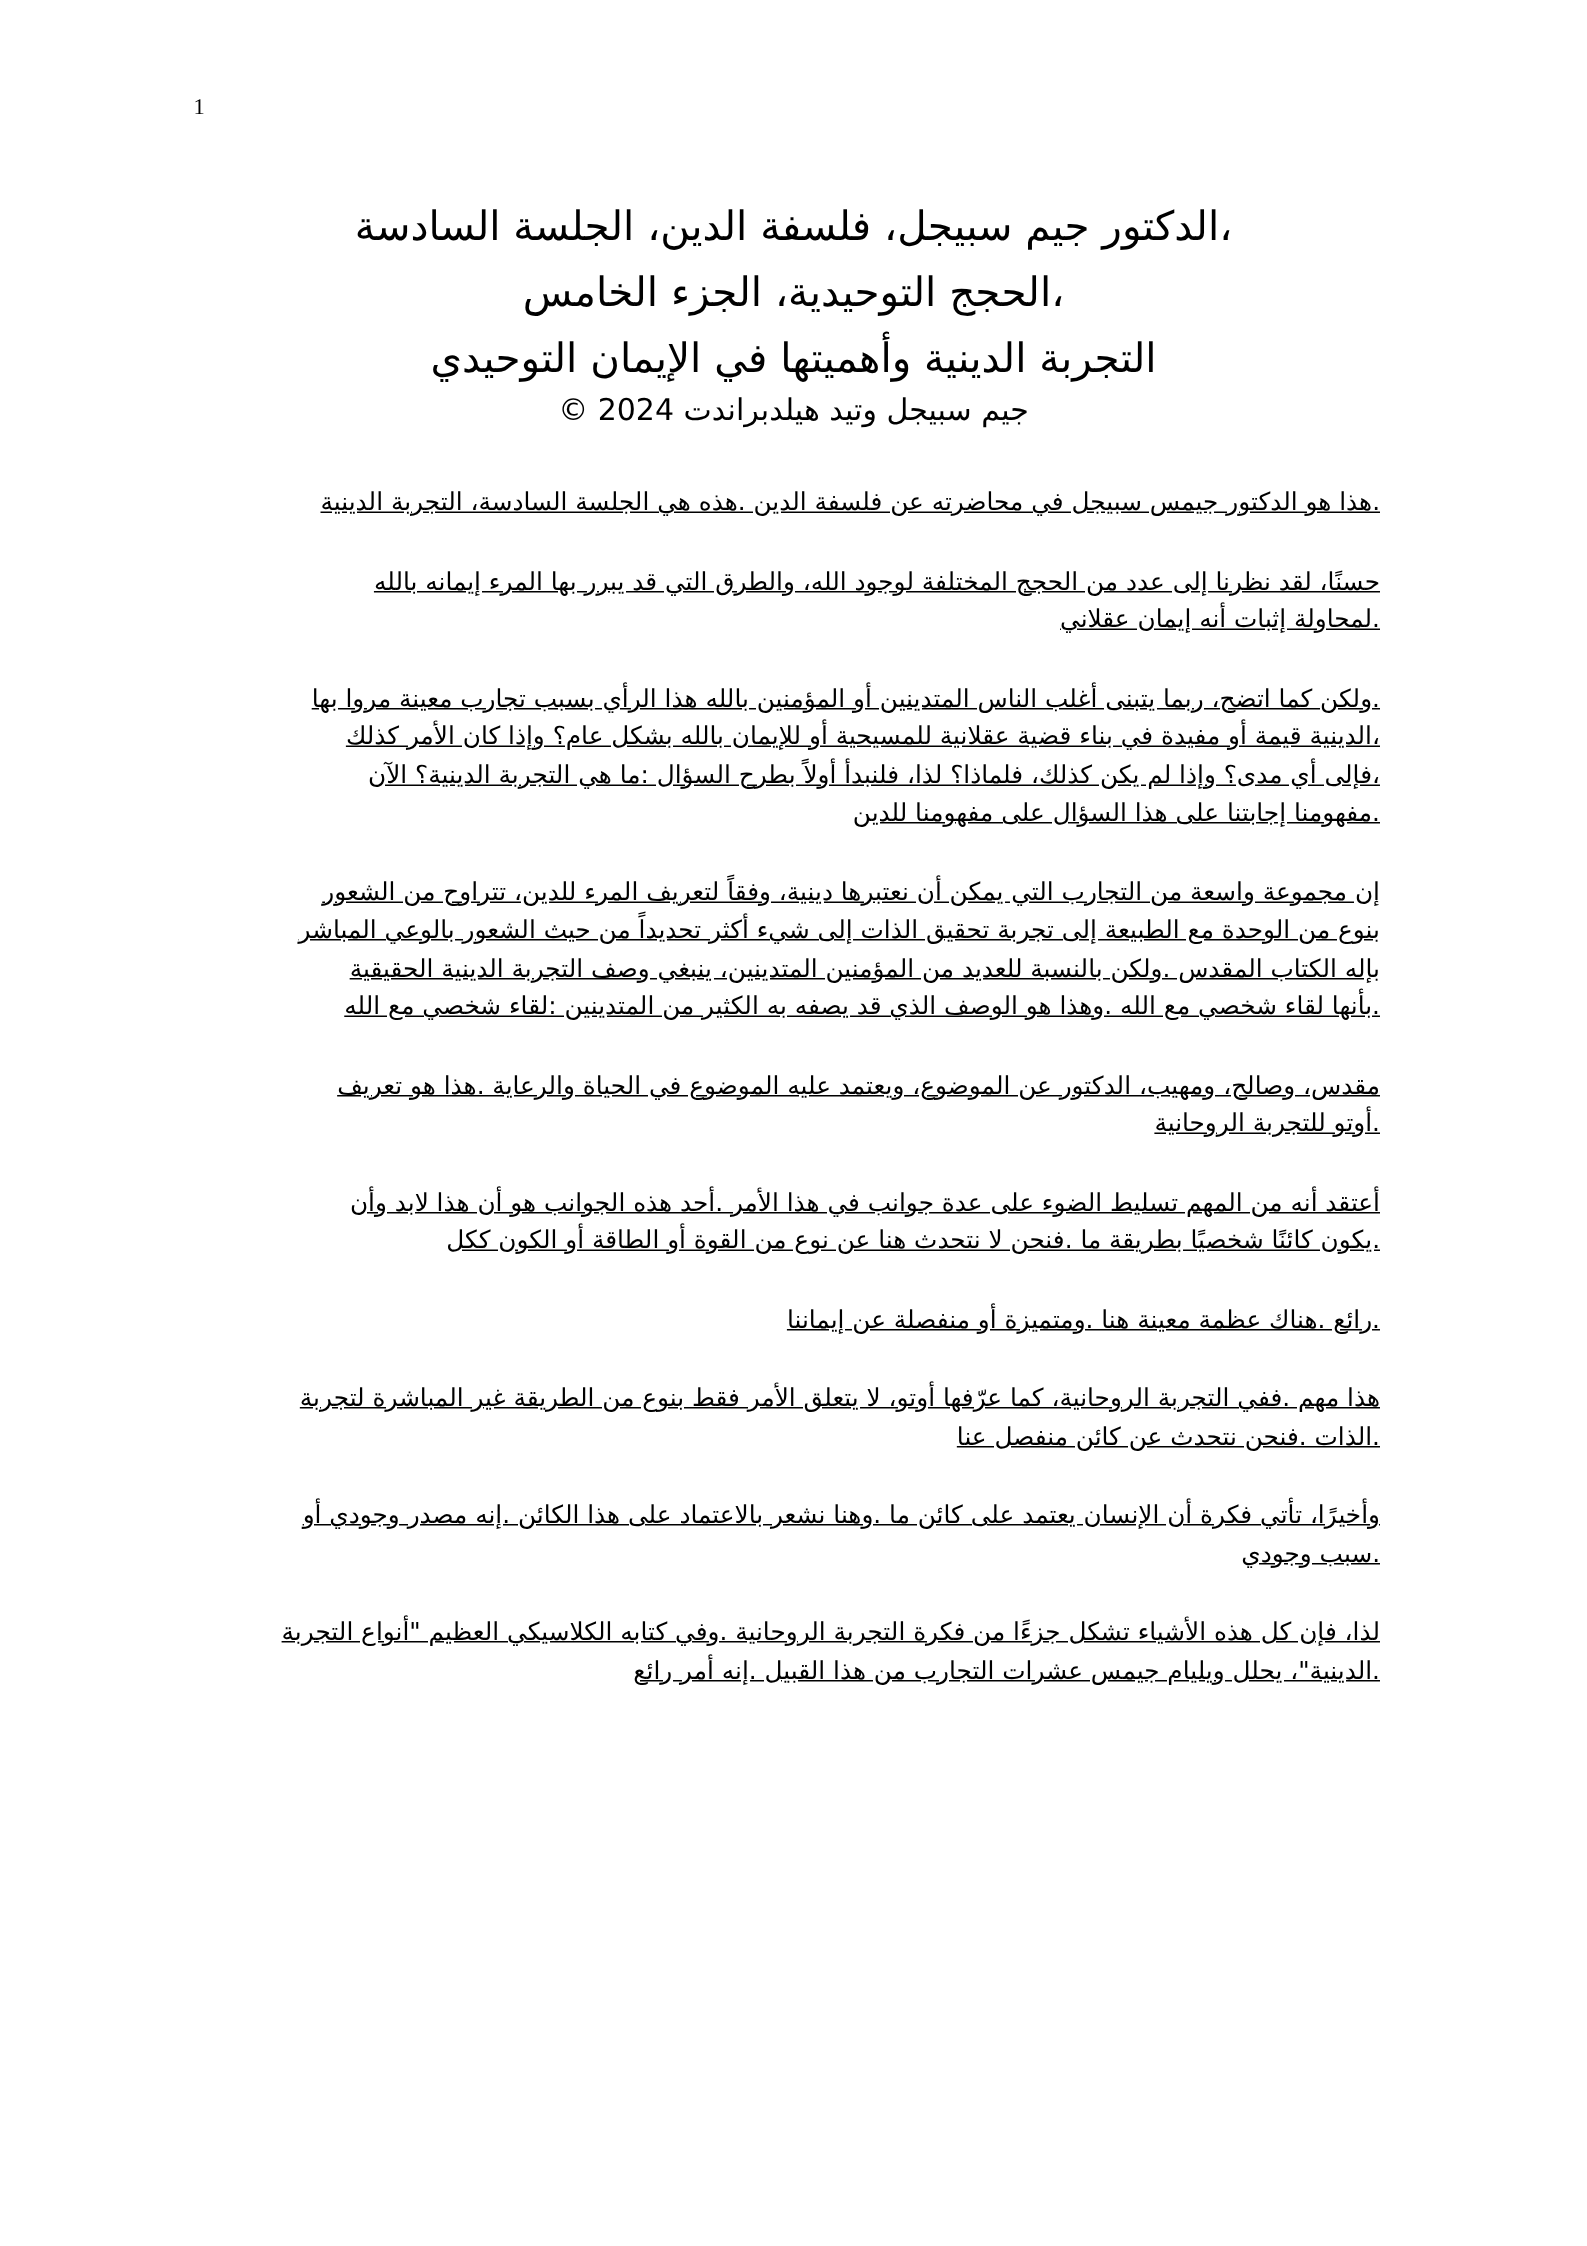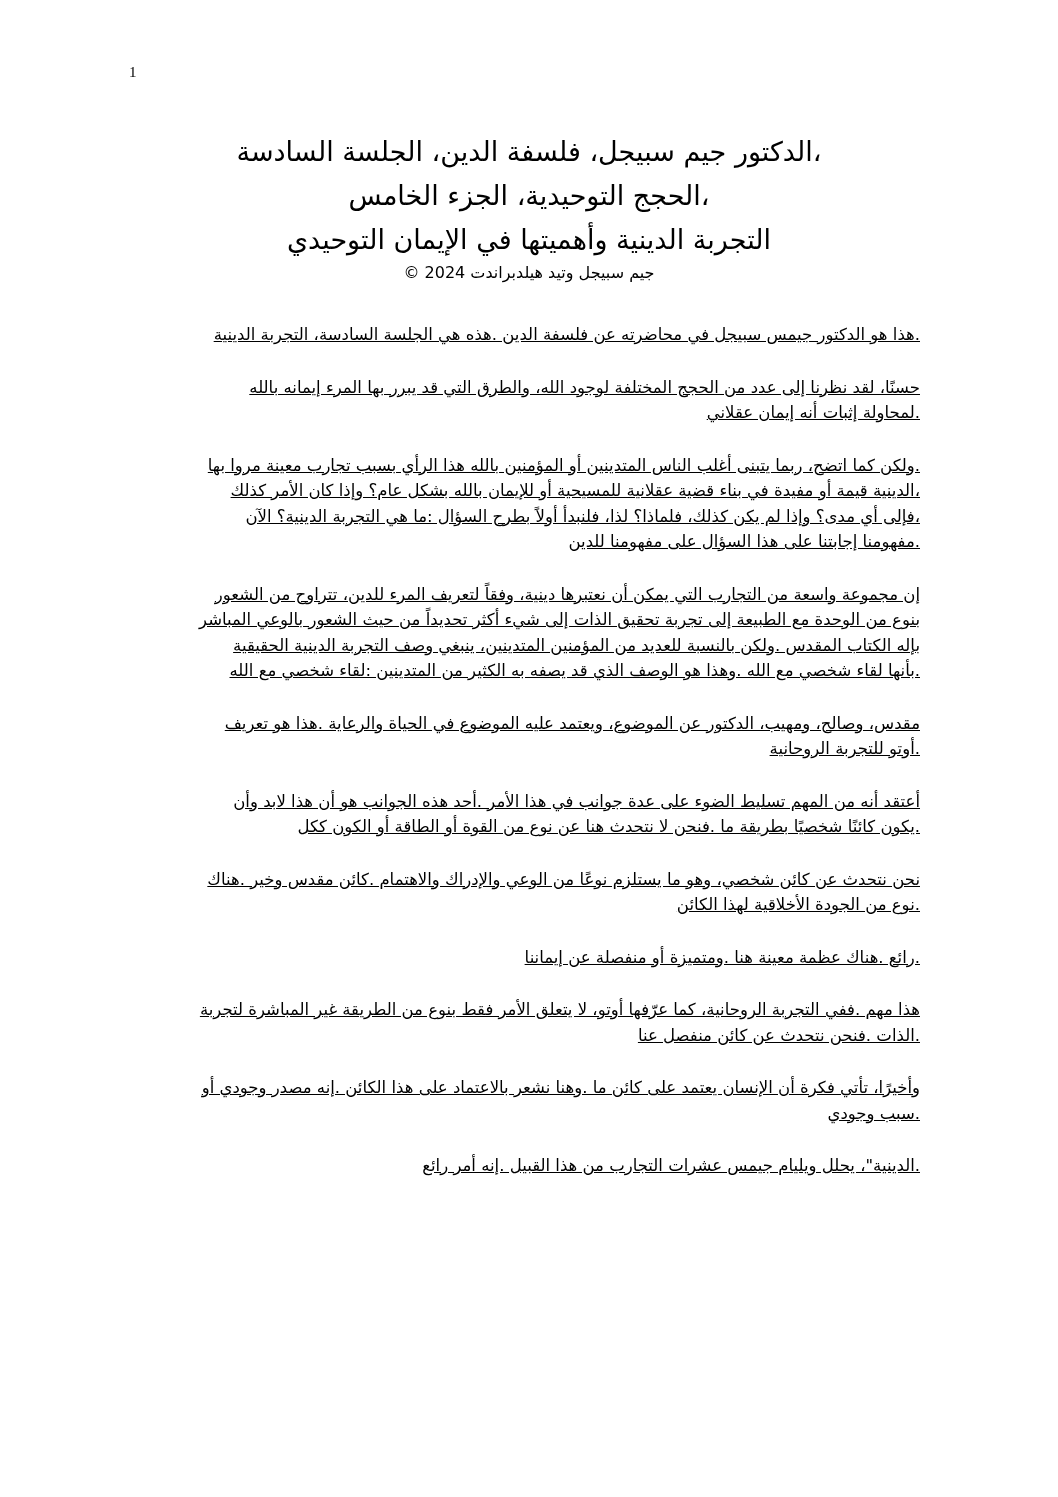--- a/index.html
+++ b/index.html
@@ -13,21 +13,21 @@
   }
   .title-block {
     position: absolute; left: 120px; right: 120px; top: 130px;
     text-align: center; direction: rtl;
   }
   .title-line {
     font-family: "DejaVu Sans", sans-serif; font-weight: normal;
     font-size: 27px; line-height: 44px; margin: 0;
   }
   .copyright {
-    font-size: 16px; line-height: 22px; margin-top: 0;
+    font-size: 20px; line-height: 22px; margin-top: 0;
   }
   .content {
     position: absolute; left: 138px; right: 138px; top: 322px;
     direction: rtl; text-align: right;
   }
   .para {
     font-size: 16.5px; line-height: 25.5px; margin: 0 0 27px 0;
     unicode-bidi: plaintext;
     text-decoration: underline;
   }
@@ -67,30 +67,27 @@
   </p>
   <p class="para">
     <span class="line">مقدس، وصالح، ومهيب، الدكتور عن الموضوع، ويعتمد عليه الموضوع في الحياة والرعاية .هذا هو تعريف</span>
     <span class="line">.أوتو للتجربة الروحانية</span>
   </p>
   <p class="para">
     <span class="line">أعتقد أنه من المهم تسليط الضوء على عدة جوانب في هذا الأمر .أحد هذه الجوانب هو أن هذا لابد وأن</span>
     <span class="line">.يكون كائنًا شخصيًا بطريقة ما .فنحن لا نتحدث هنا عن نوع من القوة أو الطاقة أو الكون ككل</span>
   </p>
   <p class="para">
-    <span class="line">نحن نتحدث عن كائن شخصي، وهو ما يستلزم نوعًا من الوعي والإدراك والاهتمام .كائن مقدس وخير .هناك</span>
-    <span class="line">.نوع من الجودة الأخلاقية لهذا الكائن</span>
-  </p>
-  <p class="para">
     <span class="line">.رائع .هناك عظمة معينة هنا .ومتميزة أو منفصلة عن إيماننا</span>
   </p>
   <p class="para">
     <span class="line">هذا مهم .ففي التجربة الروحانية، كما عرّفها أوتو، لا يتعلق الأمر فقط بنوع من الطريقة غير المباشرة لتجربة</span>
     <span class="line">.الذات .فنحن نتحدث عن كائن منفصل عنا</span>
   </p>
   <p class="para">
     <span class="line">وأخيرًا، تأتي فكرة أن الإنسان يعتمد على كائن ما .وهنا نشعر بالاعتماد على هذا الكائن .إنه مصدر وجودي أو</span>
     <span class="line">.سبب وجودي</span>
   </p>
   <p class="para">
+    <span class="line">لذا، فإن كل هذه الأشياء تشكل جزءًا من فكرة التجربة الروحانية .وفي كتابه الكلاسيكي العظيم "أنواع التجربة</span>
     <span class="line">.الدينية"، يحلل ويليام جيمس عشرات التجارب من هذا القبيل .إنه أمر رائع</span>
   </p>
 </div>
 
 </body></html>

